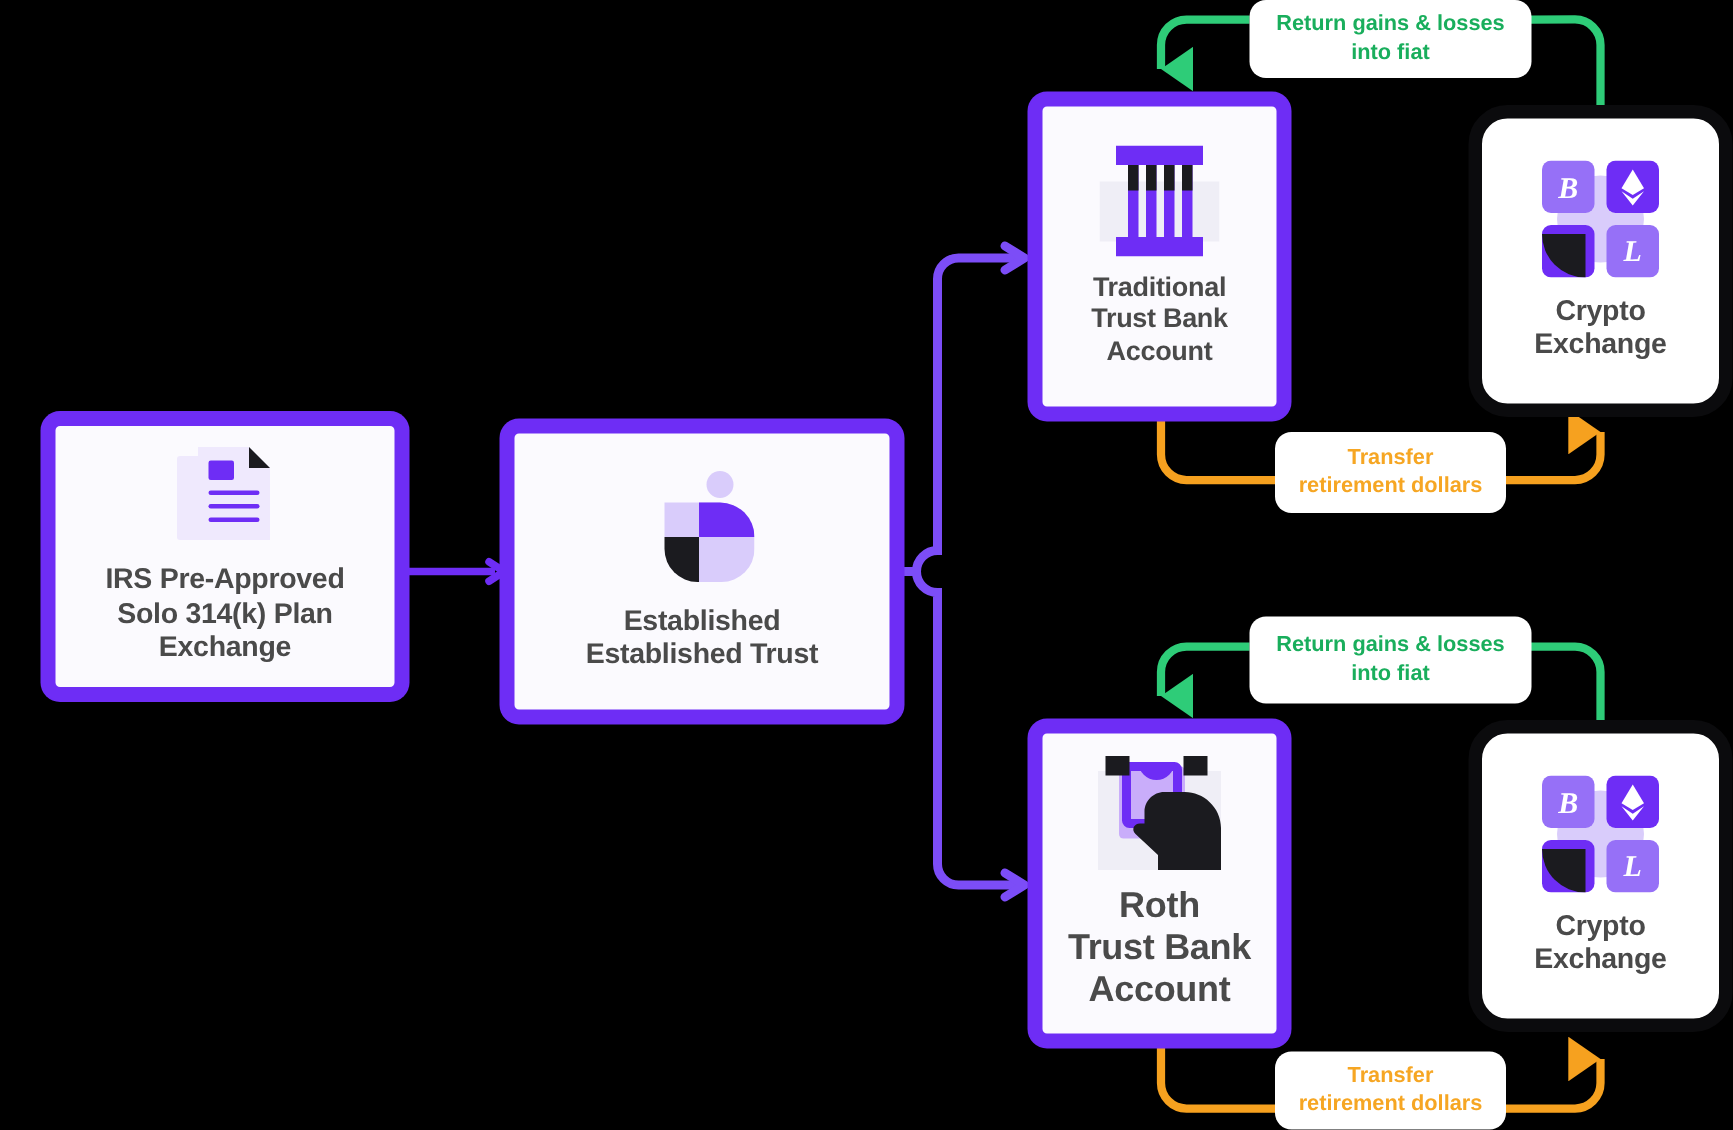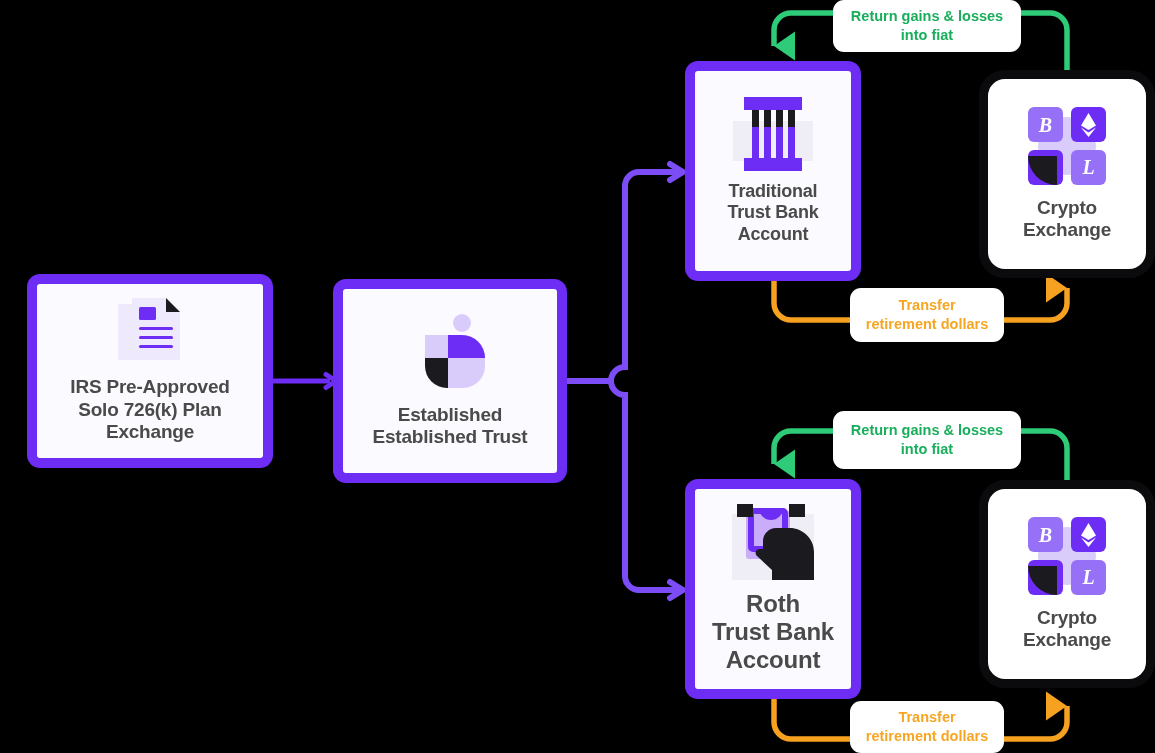--- a/index.html
+++ b/index.html
@@ -92,26 +92,26 @@
         <path d="M14,0 H48 L62,14 V62 H14 Z" fill="#EFE9FD"></path>
         <path d="M48,0 L62,14 H48 Z" fill="#1B1B1F"></path>
         <rect x="21" y="9" width="17" height="13" rx="1.5" fill="#6E2DF5"></rect>
         <rect x="21" y="29" width="34" height="3" rx="1.5" fill="#6E2DF5"></rect>
         <rect x="21" y="38" width="34" height="3" rx="1.5" fill="#6E2DF5"></rect>
         <rect x="21" y="47" width="34" height="3" rx="1.5" fill="#6E2DF5"></rect>
       </svg>
     </div>
     <div class="card-title" style="font-size:19px;">
       <div>IRS Pre-Approved</div>
-      <div>Solo 726(k) Plan</div>
+      <div>Solo 314(k) Plan</div>
       <div>Exchange</div>
     </div>
   </div>
 
-  <div class="card card-purple" style="left:334px;top:280px;width:232px;height:202px;">
+  <div class="card card-purple" style="left:334px;top:280px;width:268px;height:202px;">
     <div class="icon-wrap" style="margin-bottom:16px;">
       <svg width="70" height="74" viewBox="0 0 70 74">
         <circle cx="47" cy="9" r="9" fill="#D9CCFB"></circle>
         <path d="M33,21 H47 A23,23 0 0,1 70,44 V52 A22,22 0 0,1 48,74 H33 Z" fill="#D9CCFB"></path>
         <path d="M33,21 H47 A23,23 0 0,1 70,44 H33 Z" fill="#6E2DF5"></path>
         <path d="M10,21 H33 V44 H10 Z" fill="#D9CCFB"></path>
         <path d="M10,44 H33 V74 H32 A22,22 0 0,1 10,52 Z" fill="#1B1B1F"></path>
       </svg>
     </div>
     <div class="card-title" style="font-size:19px;">

